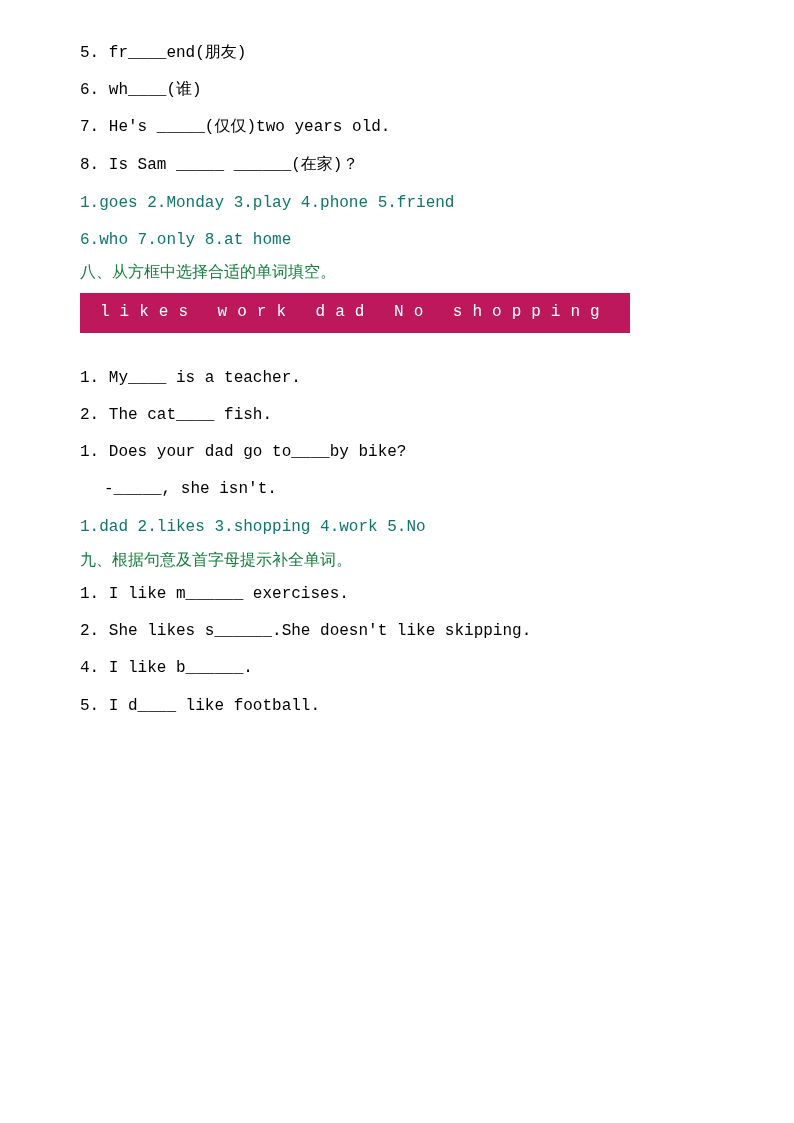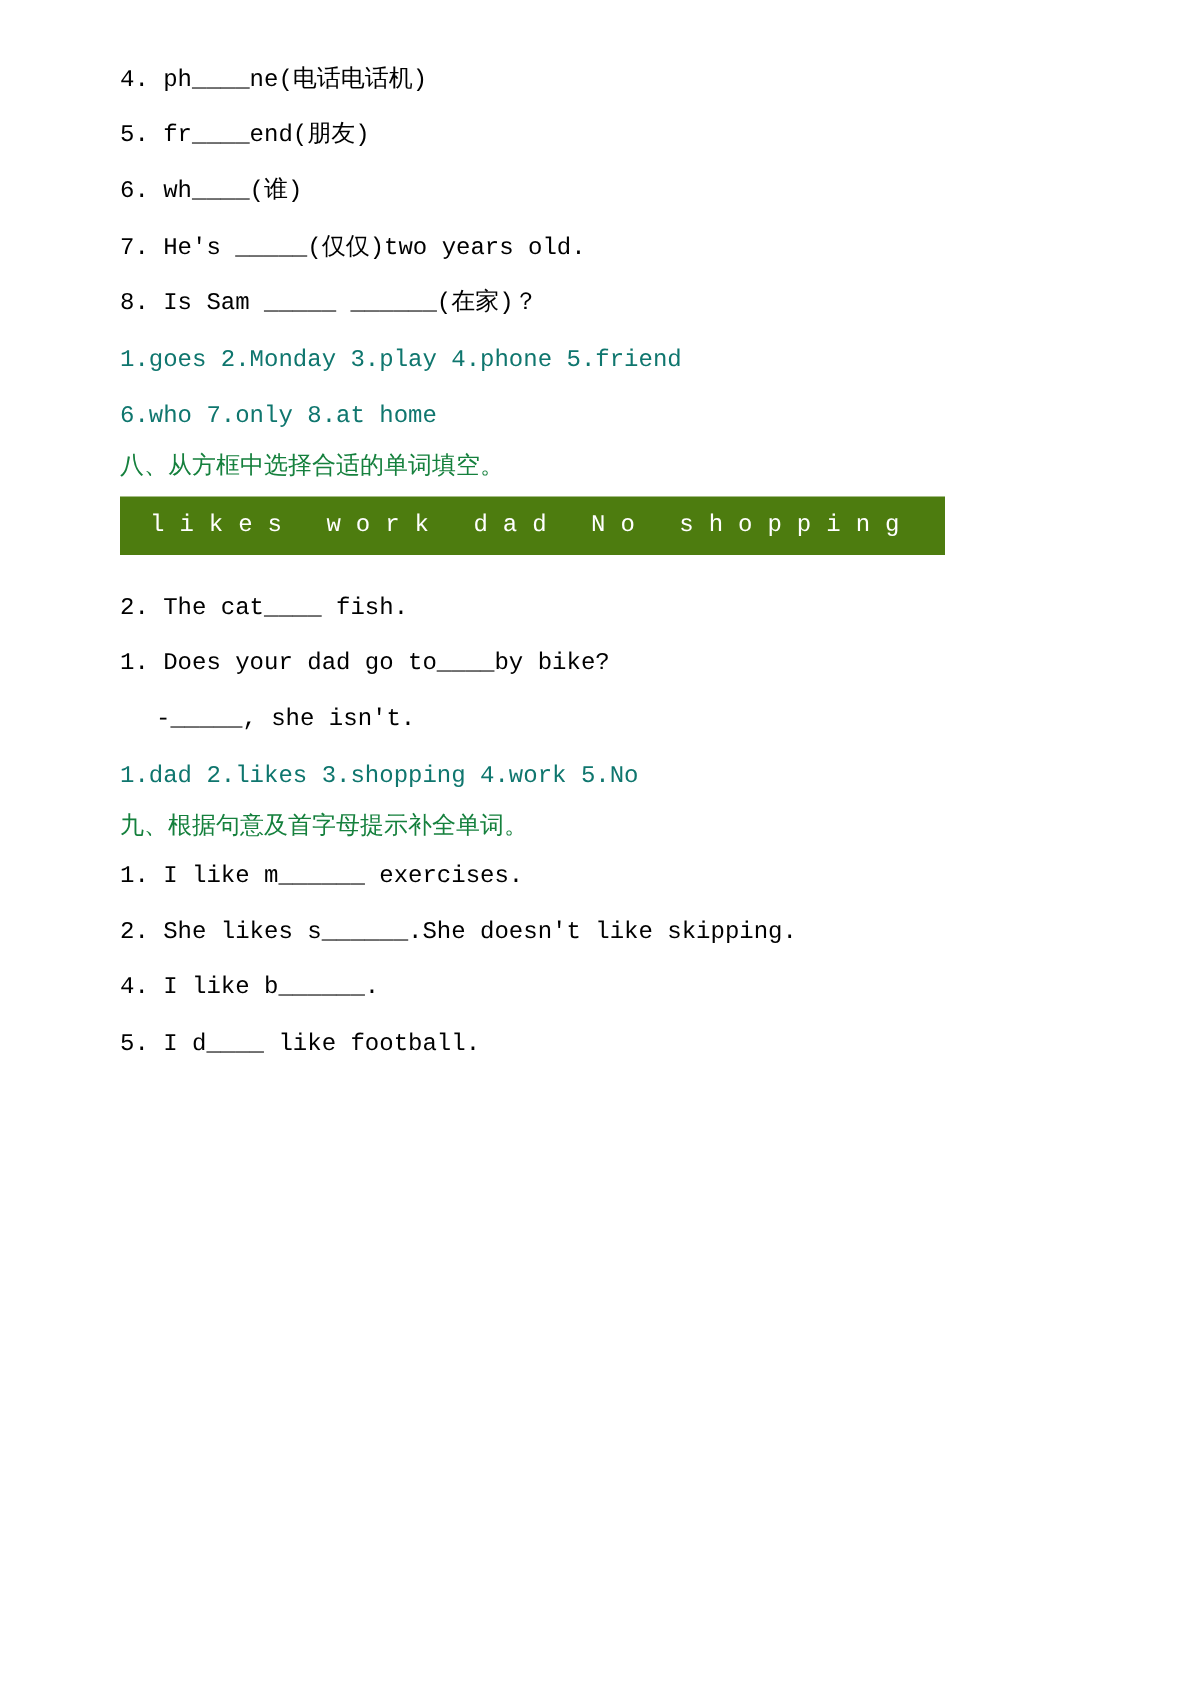--- a/index.html
+++ b/index.html
@@ -29,58 +29,58 @@
 
     .section-header {
       color: #15803d;
       font-family: "SimSun", "宋体", serif;
       font-size: 16px;
       margin-bottom: 10px;
       margin-top: 8px;
     }
 
     .word-box {
-      background-color: #4d7c0f;
+      background-color: #be185d;
       color: #ffffff;
       padding: 6px 20px;
       display: inline-block;
-      margin-bottom: 12px;
+      margin-bottom: 22px;
       letter-spacing: 10px;
       font-size: 16px;
     }
 
     .indent {
       padding-left: 24px;
     }
 
     .answers-line {
       margin-bottom: 8px;
       line-height: 1.8;
     }
   </style>
 </head>
 <body>
 
 <div>
 
-  <div class="line">4. ph____ne(电话电话机)</div>
   <div class="line">5. fr____end(朋友)</div>
   <div class="line">6. wh____(谁)</div>
   <div class="line">7. He's _____(仅仅)two years old.</div>
   <div class="line">8. Is Sam _____   ______(在家)？</div>
 
   <div class="answers-line answer-text">1.goes  2.Monday  3.play  4.phone  5.friend</div>
   <div class="answers-line answer-text">6.who   7.only    8.at home</div>
 
   <div class="section-header">八、从方框中选择合适的单词填空。</div>
 
   <div class="line">
     <span class="word-box">likes   work    dad    No     shopping</span>
   </div>
 
+  <div class="line">1. My____ is a teacher.</div>
   <div class="line">2. The cat____ fish.</div>
   <div class="line">1. Does your dad go to____by bike?</div>
   <div class="line indent">  -_____, she isn't.</div>
 
   <div class="answers-line answer-text">1.dad 2.likes 3.shopping 4.work 5.No</div>
 
   <div class="section-header">九、根据句意及首字母提示补全单词。</div>
 
   <div class="line">1. I like m______ exercises.</div>
   <div class="line">2.  She likes s______.She doesn't like skipping.</div>

